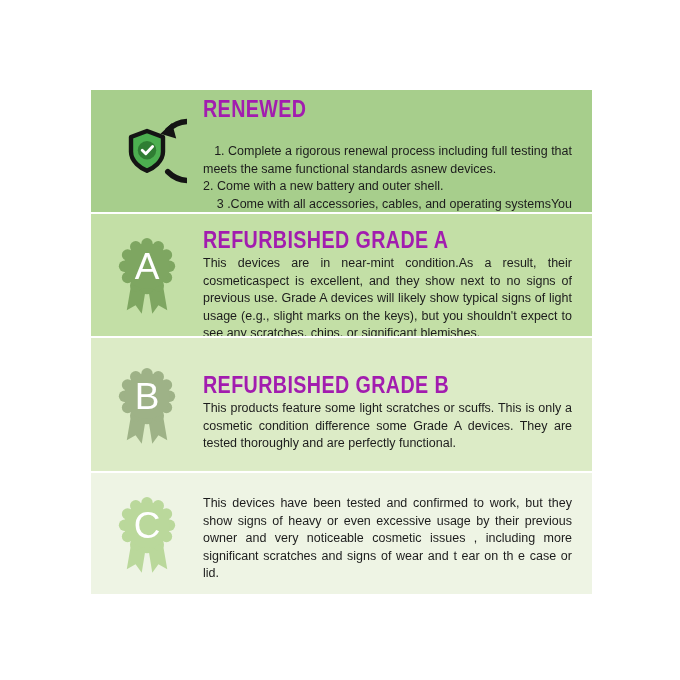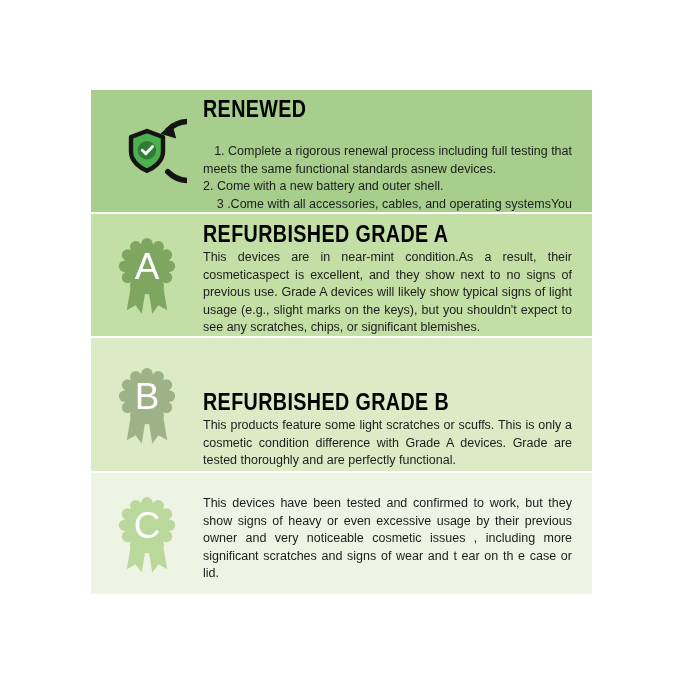--- a/index.html
+++ b/index.html
@@ -14,26 +14,26 @@
   }
   .s1{height:122px;}
   .s2{height:122px;}
   .s3{height:133px;}
   .s4{height:121px;}
   .icon-col{
     width:112px;flex-shrink:0;display:flex;align-items:center;justify-content:center;
   }
   .text-col{flex:1;padding-right:20px;box-sizing:border-box;}
   .s1 .text-col{padding-top:6px;}
-  .s2 .text-col{padding-top:7px;}
-  .s3 .text-col{padding-top:51px;}
+  .s2 .text-col{padding-top:13px;}
+  .s3 .text-col{padding-top:34px;}
   .s4 .text-col{padding-top:22px;}
   .heading{
     margin:0 0 3px 0;font-size:24px;line-height:25px;font-weight:bold;
-    color:#000000;letter-spacing:.5px;white-space:nowrap;
+    color:#a21caf;letter-spacing:.5px;white-space:nowrap;
   }
   .heading .squeeze{
     display:inline-block;transform:scaleX(.82);transform-origin:0 60%;
   }
   .body-text{
     margin:0;font-size:12.5px;line-height:17.5px;color:#1c1c1c;
     text-align:justify;-moz-text-align-last:left;text-align-last:left;
   }
   .body-text.pre{white-space:pre-line;text-align:right;margin-top:22px;}
   .body-text b{font-weight:bold;}
@@ -110,21 +110,21 @@
             <circle cx="50" cy="14.5" r="6.5"></circle>
           <circle cx="62.8" cy="17.9" r="6.5"></circle>
             <circle cx="72.1" cy="27.2" r="6.5"></circle>
           <circle cx="50" cy="40" r="26"></circle>
         </g>
         <text x="50" y="54" text-anchor="middle" font-size="42" fill="#ffffff">B</text>
       </svg>
     </div>
     <div class="text-col">
       <h2 class="heading"><span class="squeeze">REFURBISHED GRADE B</span></h2>
-      <p class="body-text">This  products  feature  some light  scratches or scuffs. This is only a cosmetic condition difference with Grade A devices.  Grade are tested thoroughly and are perfectly functional.</p>
+      <p class="body-text">This  products  feature  some light  scratches or scuffs. This is only a cosmetic condition difference some Grade A devices.  They are tested thoroughly and are perfectly functional.</p>
     </div>
   </div>
 
   <div class="section s4" style="background: rgb(238, 244, 228);">
     <div class="icon-col">
       <svg class="badge-svg" width="88" height="88" viewBox="0 0 100 100">
         <g fill="#bad89b">
           <polygon points="33,55 50,57 44,94 37,84.5 27,90"></polygon>
           <polygon points="50,57 67,55 73,90 63,84.5 56,94"></polygon>
           <circle cx="75.5" cy="40" r="6.5"></circle>

